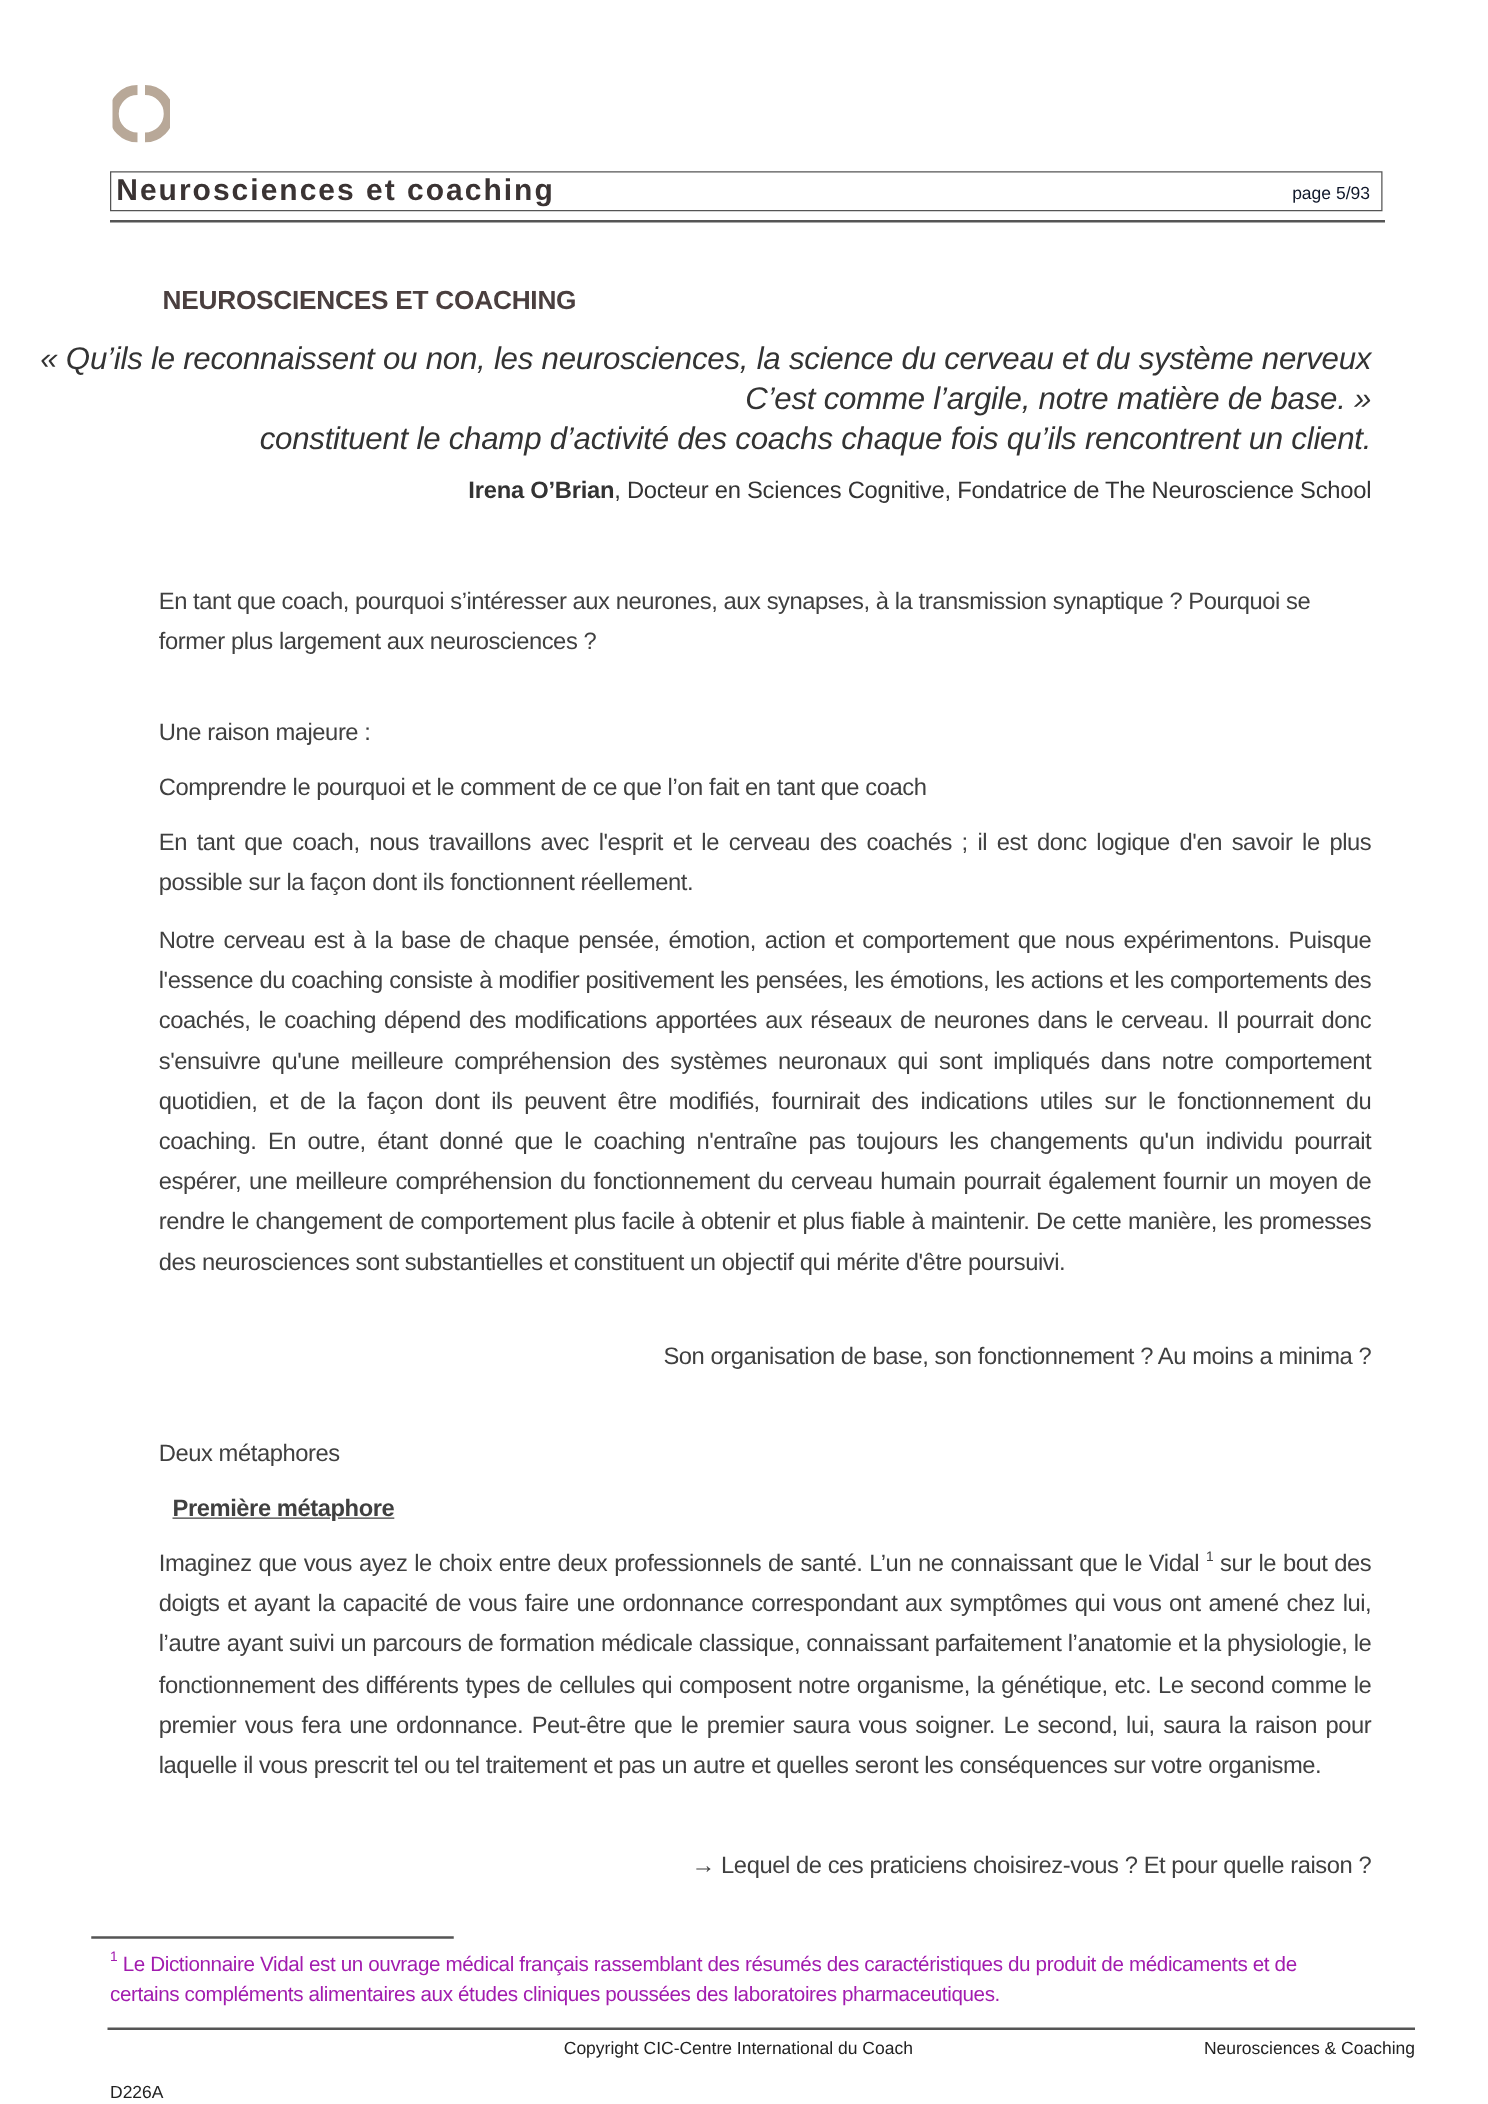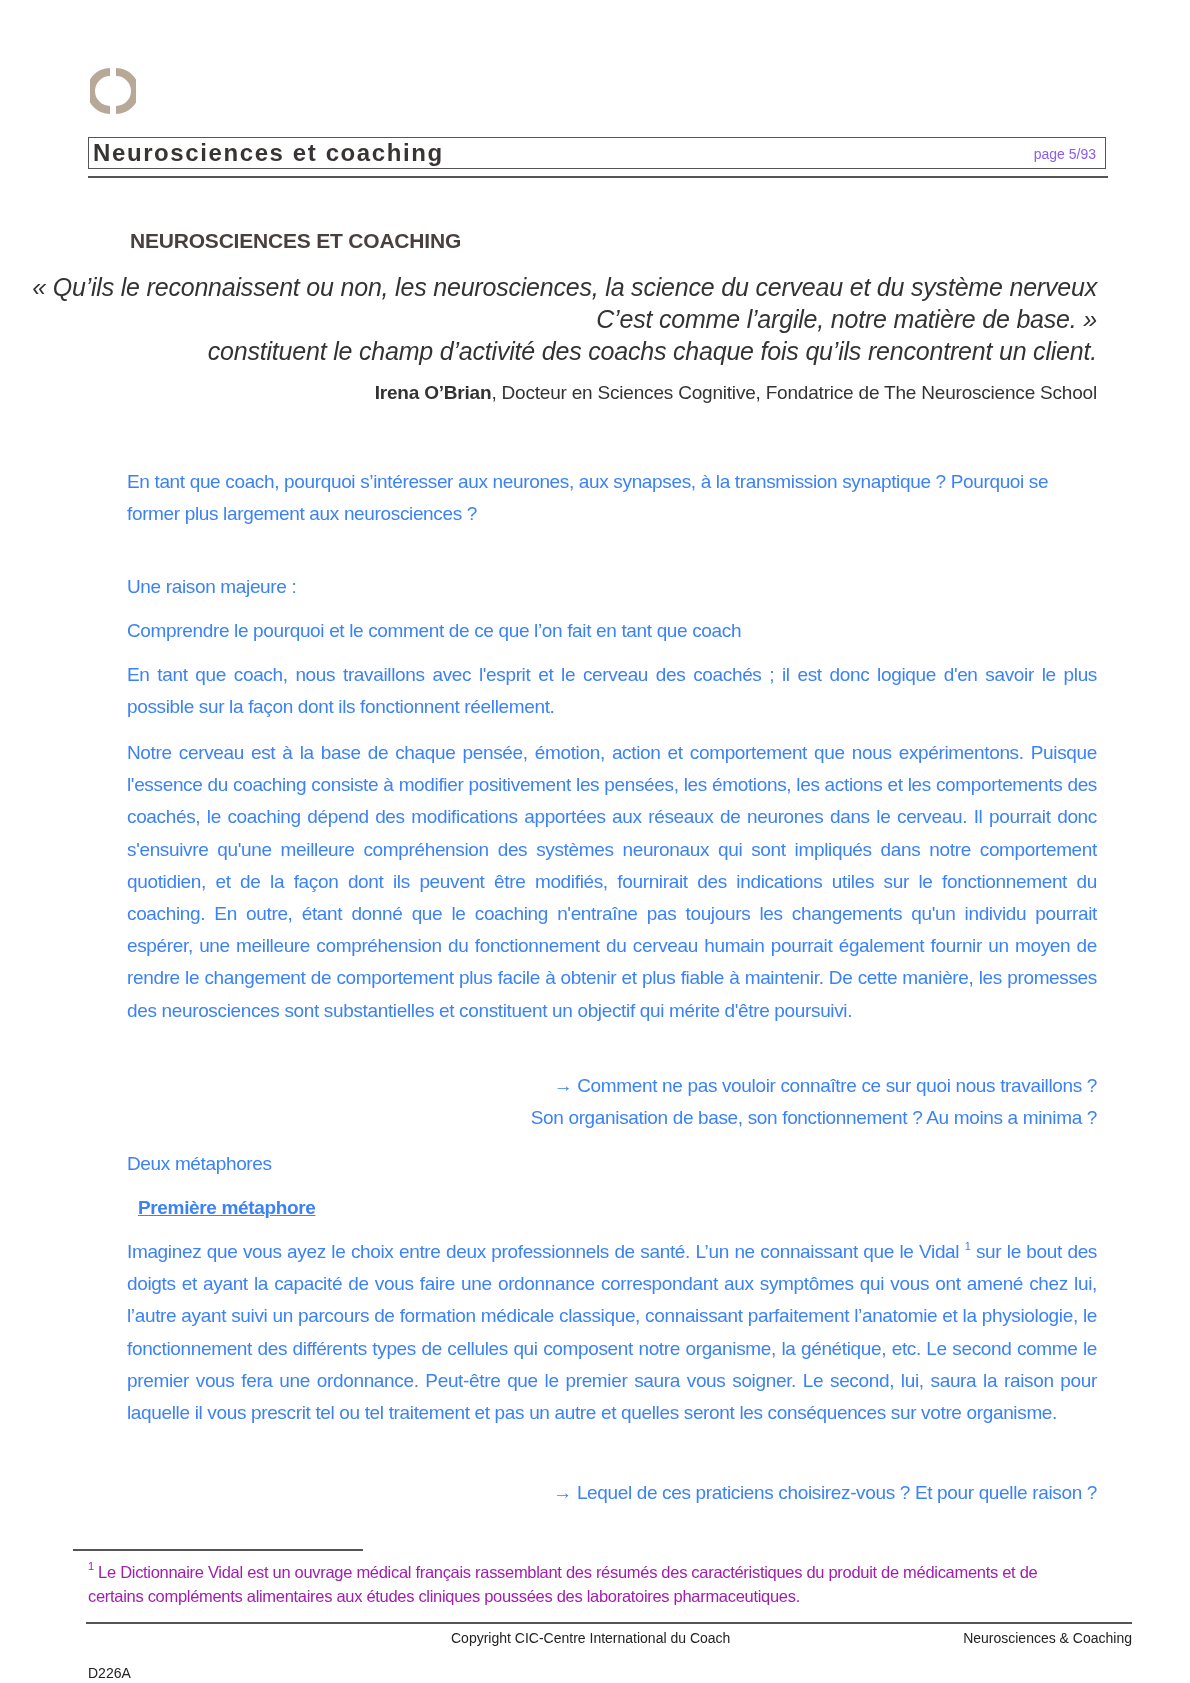--- a/index.html
+++ b/index.html
@@ -3,31 +3,31 @@
 <meta charset="utf-8">
 <style>
   html, body { margin:0; padding:0; background:#ffffff; }
   body { width:1190px; height:1683px; position:relative; overflow:hidden;
          font-family:"Liberation Sans", sans-serif; color:#222; }
   .logo { position:absolute; left:90px; top:68px; width:46px; height:46px; }
   .hdr-box { position:absolute; left:88px; top:137px; width:1018px; height:32px;
              border:1.5px solid #555; box-sizing:border-box; }
   .hdr-title { position:absolute; left:4px; top:1px; font-size:24px; font-weight:bold;
                letter-spacing:1.6px; color:#3a3333; font-family:"Liberation Sans", sans-serif; }
-  .hdr-page { position:absolute; right:9px; top:8px; font-size:14px; color:#8b5cf6; }
+  .hdr-page { position:absolute; right:9px; top:8px; font-size:14px; color:#0f172a; }
   .hdr-rule { position:absolute; left:88px; top:176px; width:1020px; height:2px; background:#555; }
 
   .heading { position:absolute; left:130px; top:229px; font-size:21px; font-weight:bold; color:#4a3f3f; letter-spacing:-0.2px; }
   .quote { position:absolute; right:93px; top:271px; text-align:right; font-style:italic;
            font-size:25px; line-height:32px; color:#333; letter-spacing:-0.2px; }
   .attrib { position:absolute; right:93px; top:382px; text-align:left; font-size:19px; color:#333; letter-spacing:-0.2px; }
   .attrib b { color:#333; }
 
   .block { position:absolute; left:127px; width:970px; font-size:19px; line-height:32.2px;
-           color:#3b82f6; letter-spacing:-0.35px; }
+           color:#404040; letter-spacing:-0.35px; }
   .justify { text-align:justify; }
   .right { text-align:right; }
   .b { font-weight:normal; }
   .u { font-weight:bold; text-decoration:underline;margin-left:11px; }
   sup { font-size:11px; vertical-align:8px; line-height:0; }
 
   .fn-rule { position:absolute; left:73px; top:1549px; width:290px; height:1.5px; background:#555; }
   .footnote { position:absolute; left:88px; top:1560px; width:1000px; font-size:16.5px; line-height:24px; color:#a21caf; letter-spacing:-0.3px; }
   .foot-rule { position:absolute; left:86px; top:1622px; width:1046px; height:2px; background:#555; }
   .foot { position:absolute; top:1630px; font-size:14px; color:#222; }
@@ -60,21 +60,20 @@
 <div class="block" style="top:466px;">En tant que coach, pourquoi s’intéresser aux neurones, aux synapses, à la transmission synaptique ? Pourquoi se former plus largement aux neurosciences ?</div>
 
 <div class="block b" style="top:571px;">Une raison majeure :</div>
 <div class="block b" style="top:615px;">Comprendre le pourquoi et le comment de ce que l’on fait en tant que coach</div>
 
 <div class="block justify" style="top:659px;">En tant que coach, nous travaillons avec l'esprit et le cerveau des coachés ; il est donc logique d'en savoir le plus possible sur la façon dont ils fonctionnent réellement.</div>
 
 <div class="block justify" style="top:737px;"><span>Notre cerveau est à la base de chaque pensée, émotion, action et comportement que nous expérimentons. Puisque l'essence du coaching consiste à modifier positivement les pensées, les émotions, les actions et les comportements des coachés</span><span class="b">, le coaching dépend des modifications apportées aux réseaux de neurones dans le cerveau</span><span>. Il pourrait donc s'ensuivre qu'une </span><span class="b">meilleure compréhension des systèmes neuronaux</span><span> qui sont impliqués dans notre comportement quotidien, et de la façon dont ils peuvent être modifiés, fournirait des indications utiles sur le fonctionnement du coaching. En outre, étant donné que le coaching n'entraîne pas toujours les changements qu'un individu pourrait espérer, une meilleure compréhension du fonctionnement du cerveau humain pourrait également fournir un moyen de </span><span class="b">rendre le changement de comportement plus facile à obtenir et plus fiable à maintenir</span><span>. De cette manière, les promesses des neurosciences sont substantielles et constituent un objectif qui mérite d'être poursuivi.</span></div>
 
 <div class="block right" style="top:1070px;">
-  <div><span>→</span> <span>Comment ne pas vouloir connaître ce sur quoi nous travaillons ?</span></div>
   <div>Son organisation de base, son fonctionnement ? Au moins a minima ?</div>
 </div>
 
 <div class="block b" style="top:1148px;">Deux métaphores</div>
 <div class="block" style="top:1192px;"><span class="u">Première métaphore</span></div>
 
 <div class="block justify" style="top:1236px;"><span>Imaginez que vous ayez le choix entre deux professionnels de santé. L’un ne connaissant que le Vidal </span><sup>1</sup><span> sur le bout des doigts et ayant la capacité de vous faire une ordonnance correspondant aux symptômes qui vous ont amené chez lui, l’autre ayant suivi un parcours de formation médicale classique, connaissant parfaitement l’anatomie et la physiologie, le fonctionnement des différents types de cellules qui composent notre organisme, la génétique, etc. Le second comme le premier vous fera une ordonnance. Peut-être que le premier saura vous soigner. Le second, lui, saura la raison pour laquelle il vous prescrit tel ou tel traitement et pas un autre et quelles seront </span><span class="b">les conséquences</span><span> sur votre organisme.</span></div>
 
 <div class="block right" style="top:1477px;"><span>→</span> <span>Lequel de ces praticiens choisirez-vous ? Et pour quelle raison ?</span></div>
 

